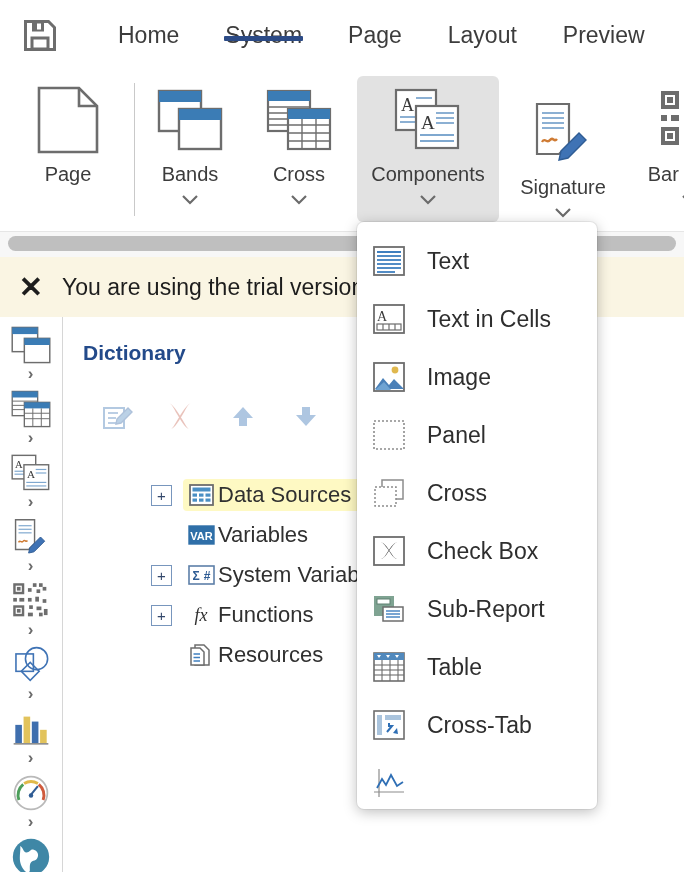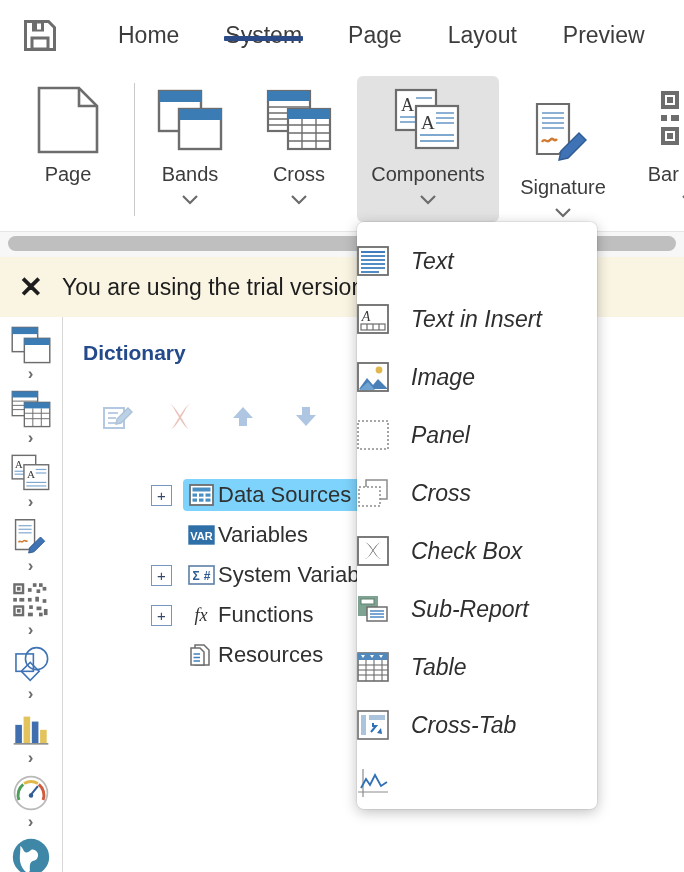--- a/index.html
+++ b/index.html
@@ -127,35 +127,35 @@
     position:absolute;left:68px;width:19px;height:19px;
     border:1px solid #7896bd;background:#ffffff;
     display:flex;align-items:center;justify-content:center;
     font-size:15px;line-height:15px;color:#33476b;
     font-family:"Liberation Sans",sans-serif;
   }
   .tbody{
     position:absolute;left:100px;display:flex;align-items:center;
     padding:3px 10px 3px 4px;border-radius:4px;
   }
-  .tbody.sel{background:#7dd3fc;}
+  .tbody.sel{background:#fef9c3;}
   .tico{width:28px;display:flex;align-items:center;justify-content:center;}
   .tlabel{font-size:22px;color:#303030;margin-left:3px;white-space:nowrap;}
 
   
   .menu{
     position:absolute;left:357px;top:222px;width:240px;height:587px;
     background:#ffffff;border-radius:7px;
     box-shadow:0 3px 14px rgba(0,0,0,.26),0 0 0 1px rgba(0,0,0,.06);
     overflow:hidden;
     z-index:50;
   }
   .menu-inner{padding-top:10px;}
   .mi{
-    height:58px;display:flex;align-items:center;font-style:italic;
+    height:58px;display:flex;align-items:center;padding-left:16px;
   }
   .mi-ico{width:54px;display:flex;align-items:center;justify-content:flex-start;}
   .mi-label{font-size:23px;color:#2e2e2e;white-space:nowrap;}
 </style>
 </head>
 <body>
 
 <div class="tabbar">
   <span class="save-icon">
     <svg width="32" height="31" viewBox="0 0 32 31">
@@ -651,21 +651,21 @@
           <rect x="1" y="1" width="30" height="28" fill="#fff" stroke="#6d6d6d" stroke-width="1.8"></rect>
           <text x="9" y="17" text-anchor="middle" font-family="Liberation Serif,serif" font-size="14" fill="#3a3a3a">A</text>
           <g stroke="#6d6d6d" stroke-width="1.2" fill="none">
             <rect x="4" y="20" width="24" height="6"></rect>
             <line x1="10" y1="20" x2="10" y2="26"></line>
               <line x1="16" y1="20" x2="16" y2="26"></line>
               <line x1="22" y1="20" x2="22" y2="26"></line>
           </g>
         </svg>
       </span>
-      <span class="mi-label">Text in Insert</span>
+      <span class="mi-label">Text in Cells</span>
     </div>
 
     <div class="mi">
       <span class="mi-ico">
         <svg width="32" height="30" viewBox="0 0 32 30">
           <rect x="1" y="1" width="30" height="28" fill="#fff" stroke="#6d6d6d" stroke-width="1.8"></rect>
           <circle cx="22" cy="8" r="3.4" fill="#e0b84e"></circle>
           <path d="M2 27l8-11 6 7 5-6 10 10z" fill="#4a80b8"></path>
           <path d="M2 28l9-8 7 8z" fill="#6fa3d2"></path>
         </svg>

